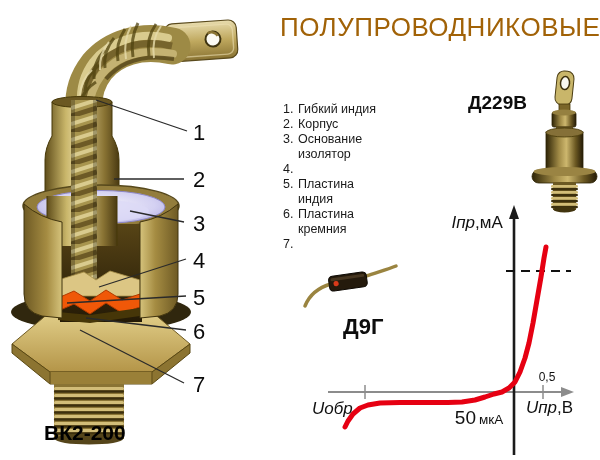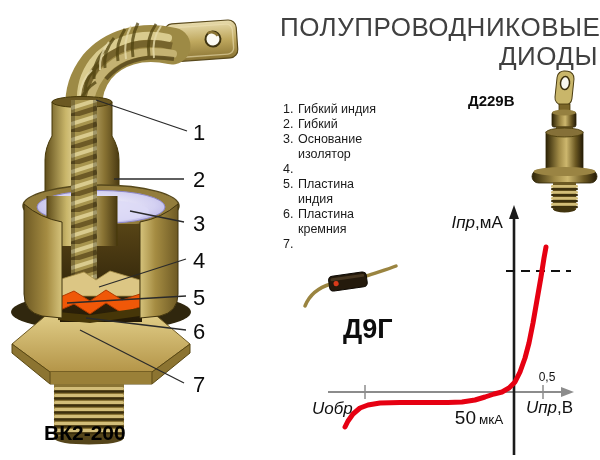--- a/index.html
+++ b/index.html
@@ -1,27 +1,27 @@
 <!DOCTYPE html>
 <html><head>
 <meta charset="utf-8">
 <style>
   html,body{margin:0;padding:0;}
   body{width:600px;height:460px;background:#ffffff;overflow:hidden;position:relative;
        font-family:"Liberation Sans",sans-serif;}
   .abs{position:absolute;}
-  #title{left:280px;top:13px;width:318px;text-align:right;color:#404040;
+  #title{left:280px;top:13px;width:318px;text-align:left;color:#a16207;
          font-size:26px;line-height:29px;letter-spacing:.5px;}
   #legend{left:283px;top:102px;font-size:12.5px;line-height:15px;color:#1a1a1a;}
   .leg-row{display:flex;}
   .leg-num{width:15px;flex:none;}
   .leg-txt{white-space:pre-line;width:105px;}
   .photo-label{font-weight:bold;color:#0d0d0d;}
-  #d229b-label{left:468px;top:92px;font-size:15px;}
-  #d9g-label{left:343px;top:314px;font-size:27px;}
+  #d229b-label{left:468px;top:92px;font-size:19px;}
+  #d9g-label{left:343px;top:314px;font-size:22px;}
   svg{display:block;}
 </style>
 </head>
 <body>
 
 <svg class="abs" style="left:0;top:0" width="280" height="460" viewBox="0 0 280 460">
   <defs>
     <linearGradient id="gTube" x1="0" y1="0" x2="1" y2="0">
       <stop offset="0" stop-color="#5f4d1a"></stop>
         <stop offset=".28" stop-color="#c9b66a"></stop>
@@ -175,31 +175,30 @@
     <text x="193" y="305">5</text>
     <text x="193" y="339">6</text>
     <text x="193" y="392">7</text>
   </g>
 
   <text x="44" y="440" font-size="21" font-weight="bold" fill="#000">ВК2-200</text>
 </svg>
 
 <div id="title" class="abs">
   <div>ПОЛУПРОВОДНИКОВЫЕ</div>
-  <div>ДИОДЫ</div>
 </div>
 
 <div id="legend" class="abs">
   <div class="leg-row">
       <span class="leg-num">1.</span>
       <span class="leg-txt">Гибкий индия</span>
     </div>
   <div class="leg-row">
       <span class="leg-num">2.</span>
-      <span class="leg-txt">Гибкий</span>
+      <span class="leg-txt">Корпус</span>
     </div>
   <div class="leg-row">
       <span class="leg-num">3.</span>
       <span class="leg-txt">Основание
 изолятор</span>
     </div>
   <div class="leg-row">
       <span class="leg-num">4.</span>
     </div>
   <div class="leg-row">

